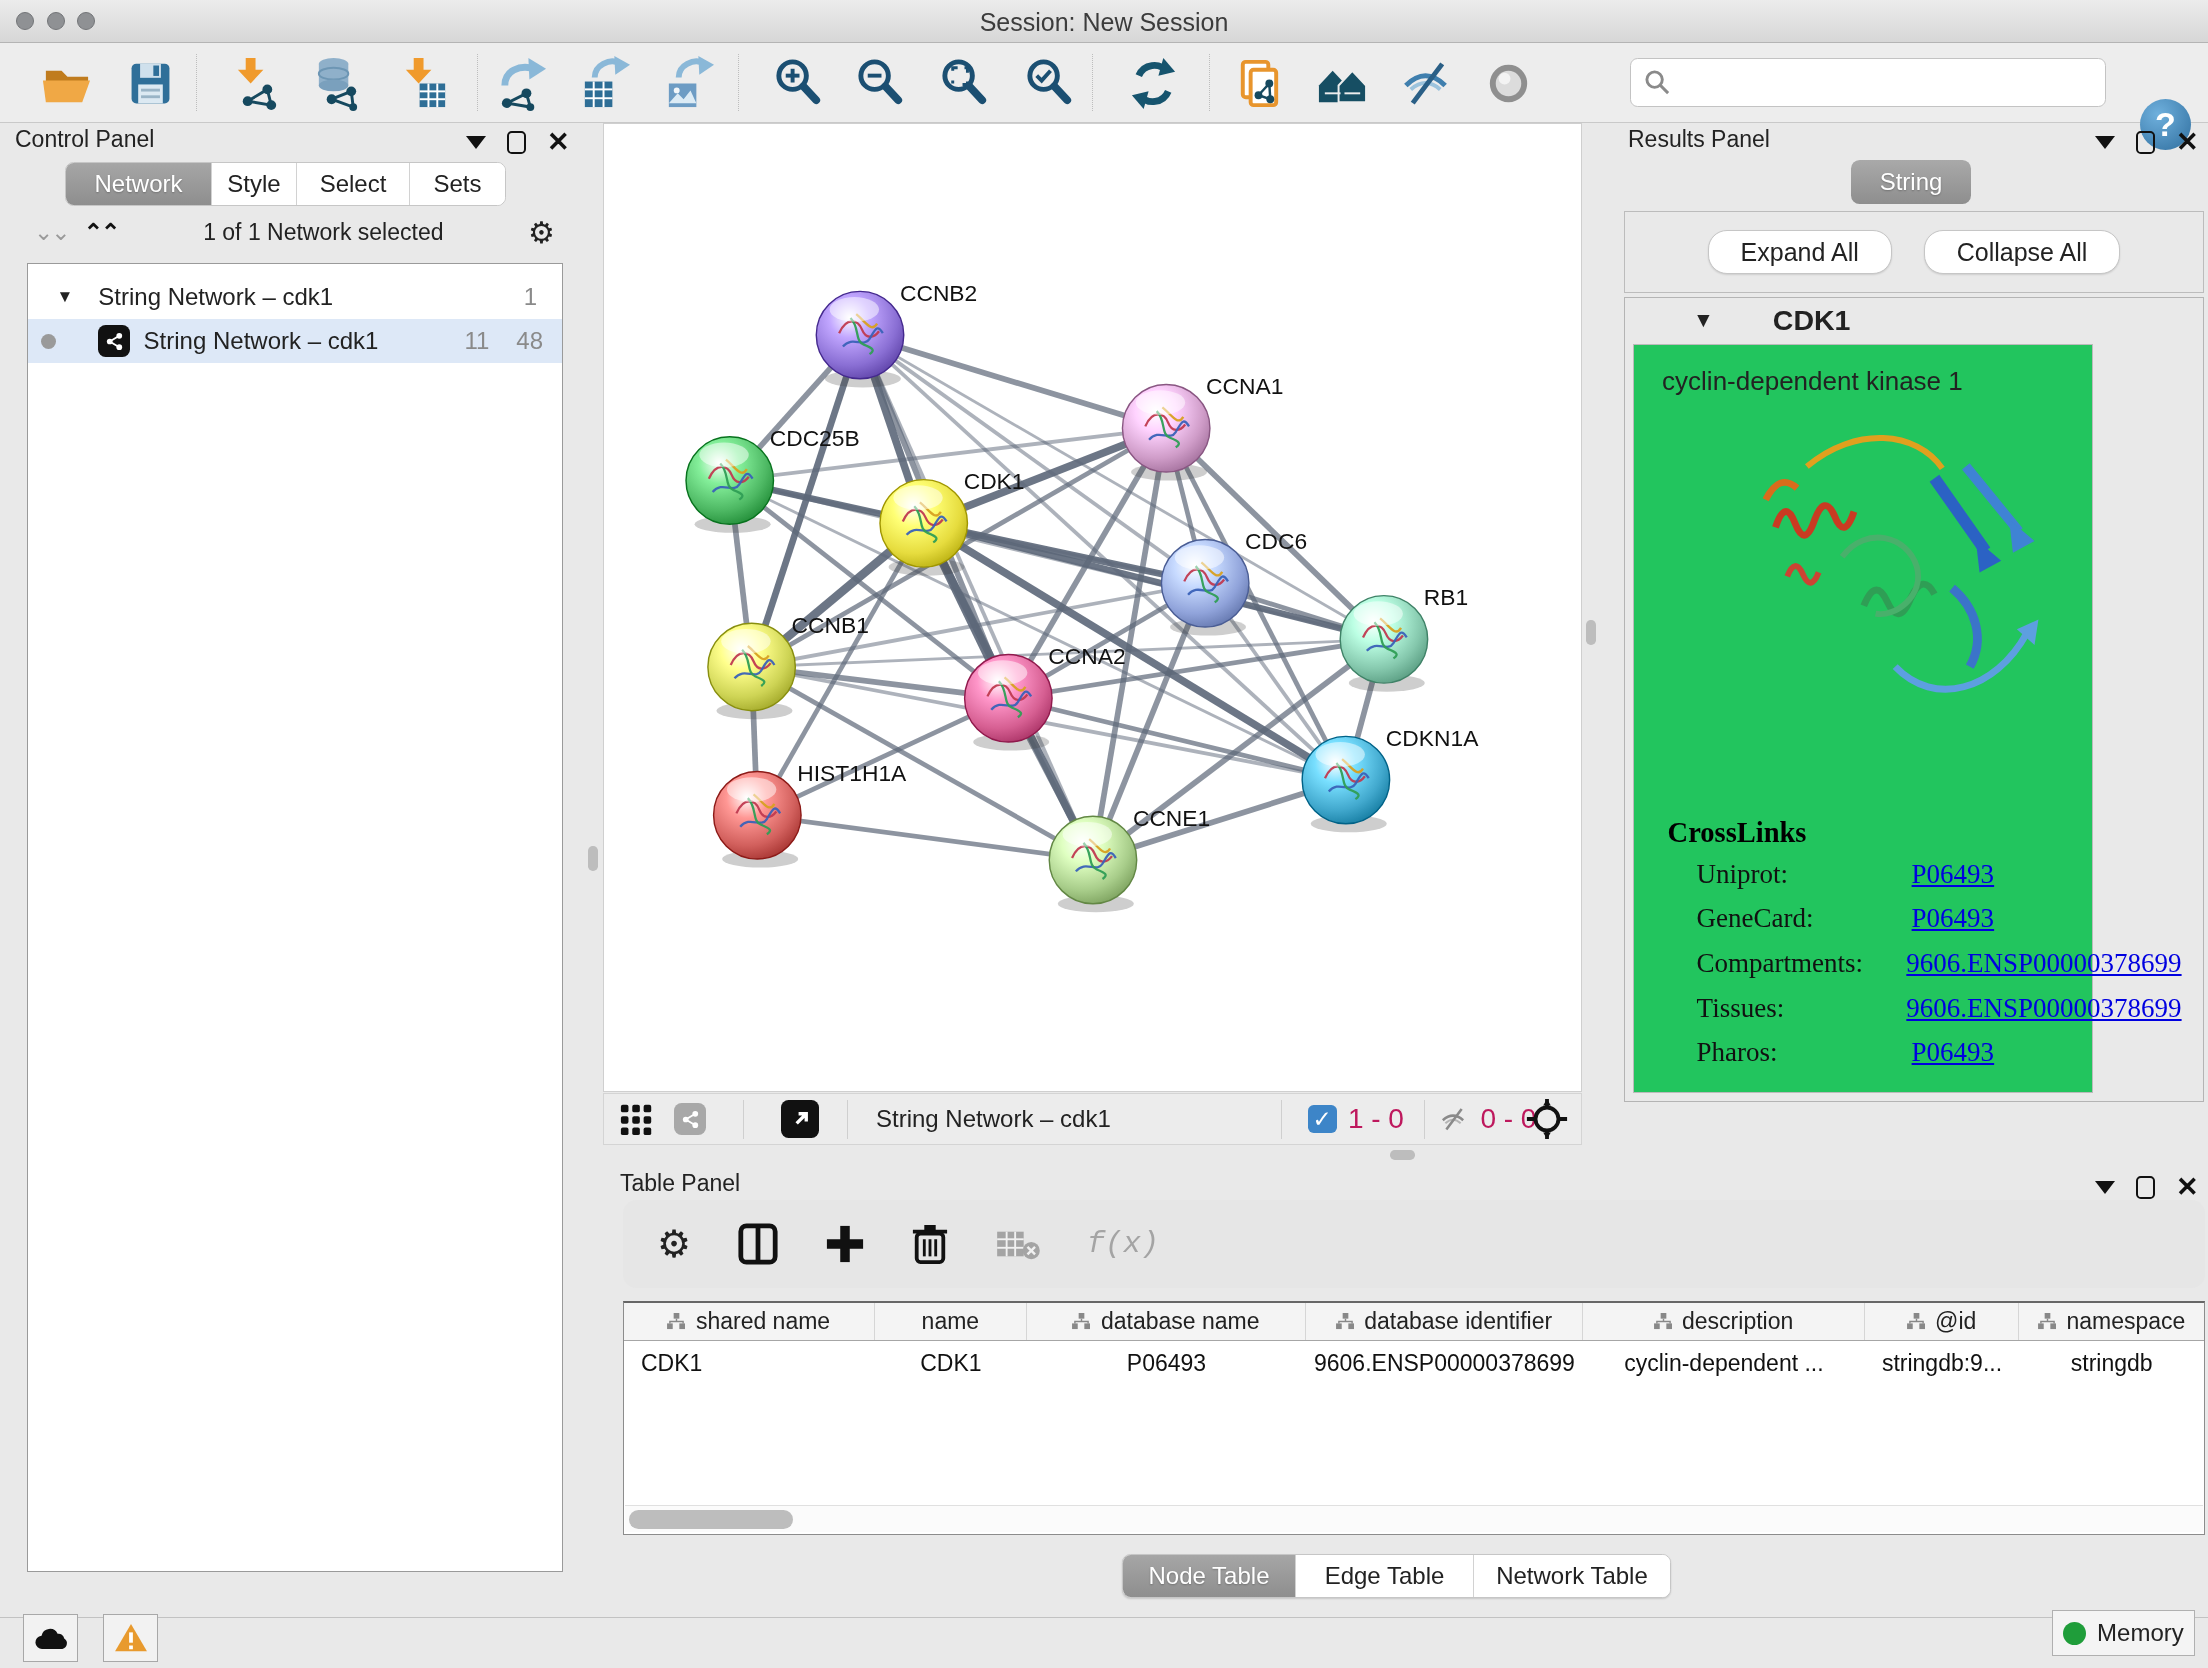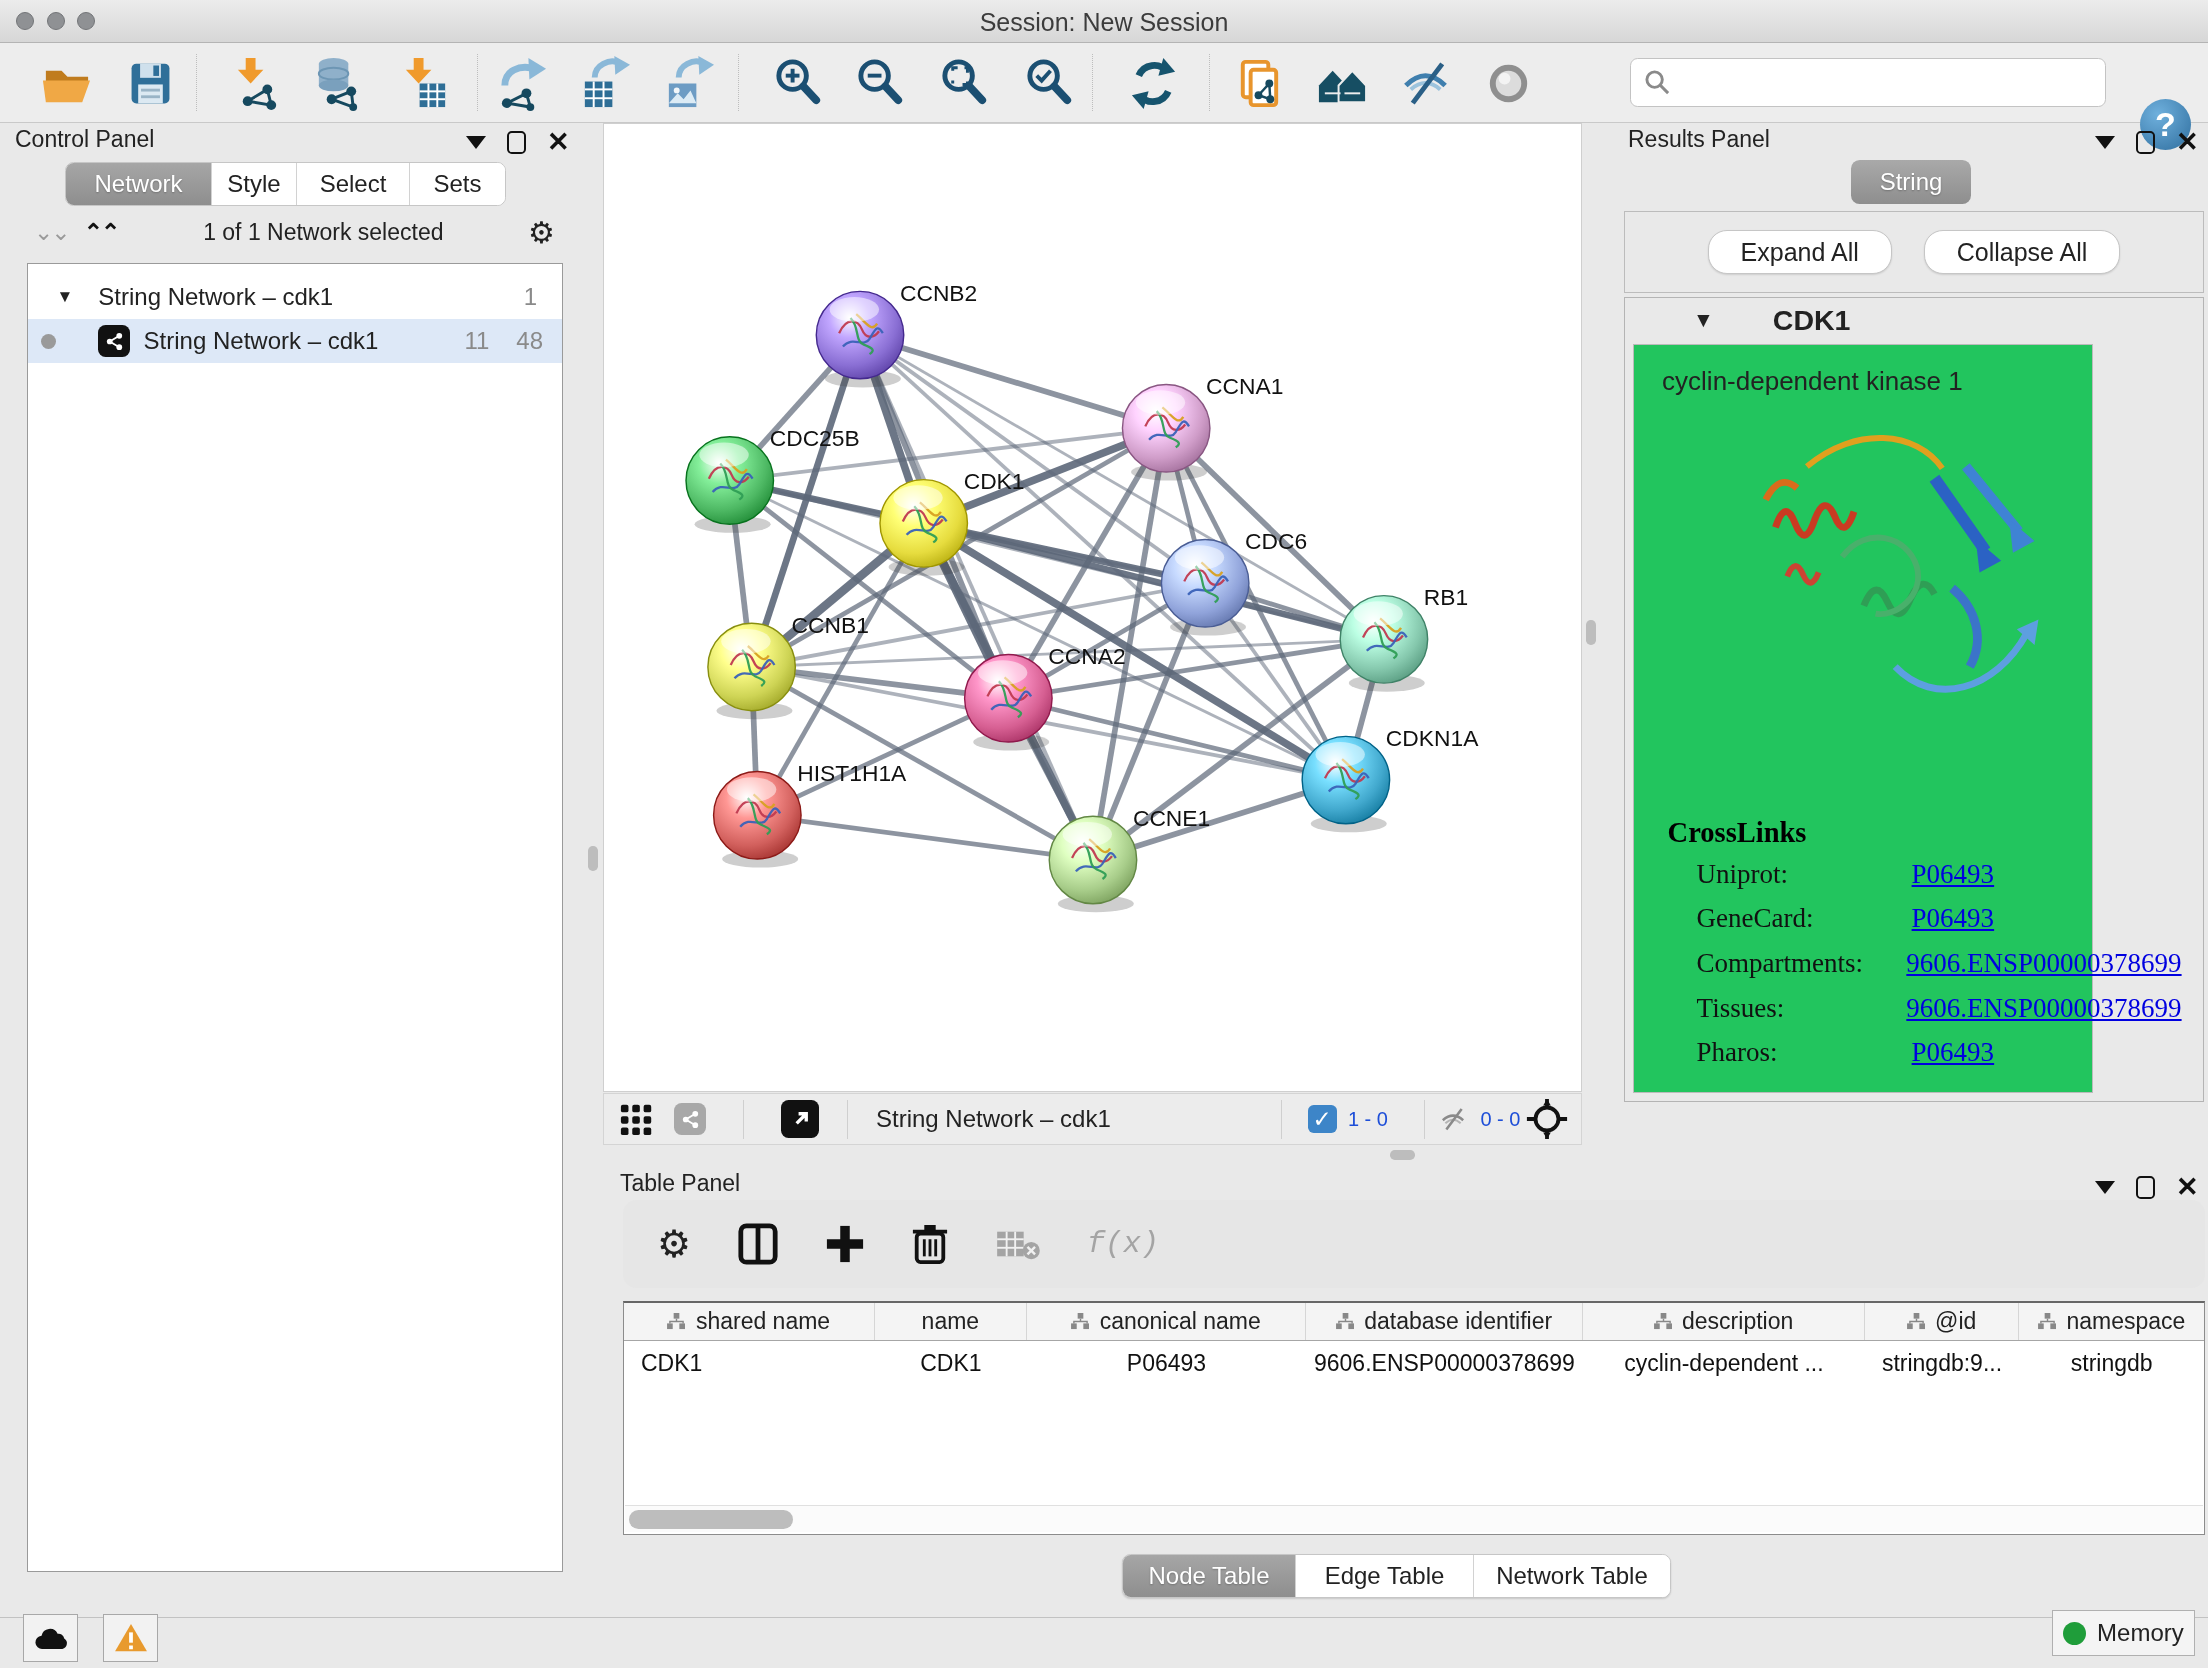--- a/index.html
+++ b/index.html
@@ -60,21 +60,21 @@
     align-items:center; justify-content:center; }
 
   
   .canvas { left:603px; top:123px; width:979px; height:969px; background:#fff;
     border:1px solid #cfcfcf; }
   .canvas-footer { left:603px; top:1093px; width:979px; height:52px; background:#ececec;
     border:1px solid #d4d4d4; }
   .cf-item { position:absolute; top:0; height:50px; display:flex; align-items:center; }
   .cf-sep { position:absolute; top:5.7px; height:39px; border-left:1px solid #cfcfcf; }
   .cf-title { font-size:24px; color:#222; }
-  .cf-num { font-size:20px; color:#1d4ed8; }
+  .cf-num { font-size:28px; color:#be185d; }
   .checkbox { width:28.5px; height:28.5px; background:#3d85c8; border-radius:5.7px; color:#fff;
     font-size:23px; display:flex; align-items:center; justify-content:center; }
 
   
   .nub-v { width:9.5px; height:25px; background:#bdbdbd; border-radius:4.8px; }
   .nub-h { width:25px; height:9.5px; background:#bdbdbd; border-radius:4.8px; }
 
   
   .rp-header { left:1628px; top:126px; }
   .rp-ctrls { left:2095px; top:131px; }
@@ -774,21 +774,21 @@
       <div class="th" style="width:153px">
           <span>name</span>
         </div>
       <div class="th" style="width:279px">
         <svg width="19" height="17" viewBox="0 0 20 18">
             <rect x="7" y="0" width="6" height="6" fill="#888"></rect>
             <rect x="0" y="11" width="6" height="6" fill="#888"></rect>
             <rect x="13" y="11" width="6" height="6" fill="#888"></rect>
             <path d="M10 6 v3 M3 11 v-2 h14 v2" stroke="#888" stroke-width="1.5" fill="none"></path>
           </svg>
-        <span>canonical name</span>
+        <span>database name</span>
         </div>
       <div class="th" style="width:278px">
         <svg width="19" height="17" viewBox="0 0 20 18">
             <rect x="7" y="0" width="6" height="6" fill="#888"></rect>
             <rect x="0" y="11" width="6" height="6" fill="#888"></rect>
             <rect x="13" y="11" width="6" height="6" fill="#888"></rect>
             <path d="M10 6 v3 M3 11 v-2 h14 v2" stroke="#888" stroke-width="1.5" fill="none"></path>
           </svg>
         <span>database identifier</span>
         </div>

